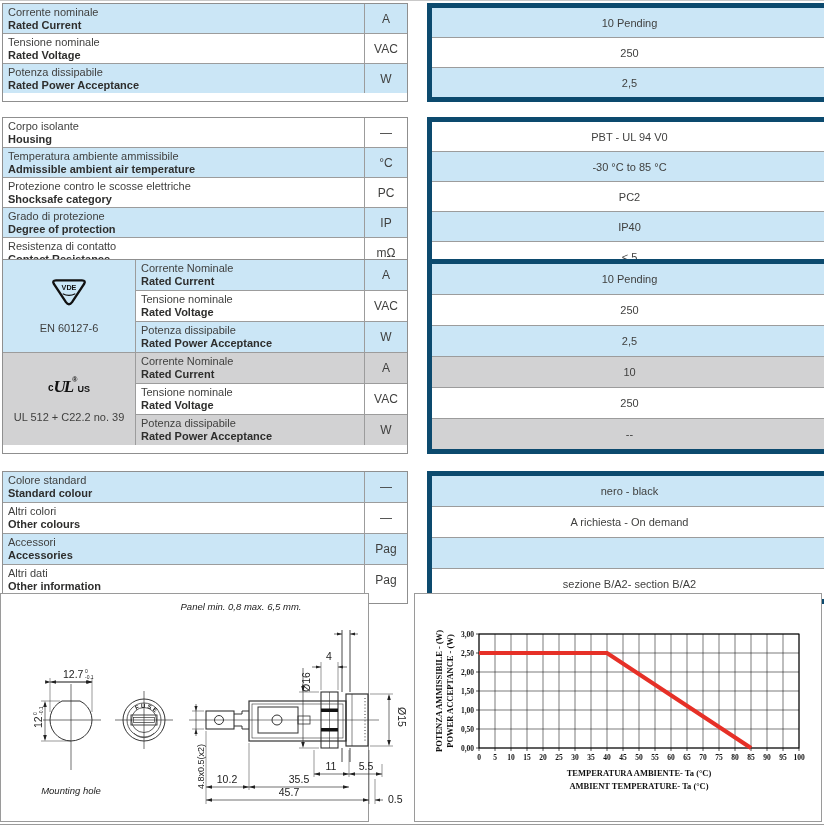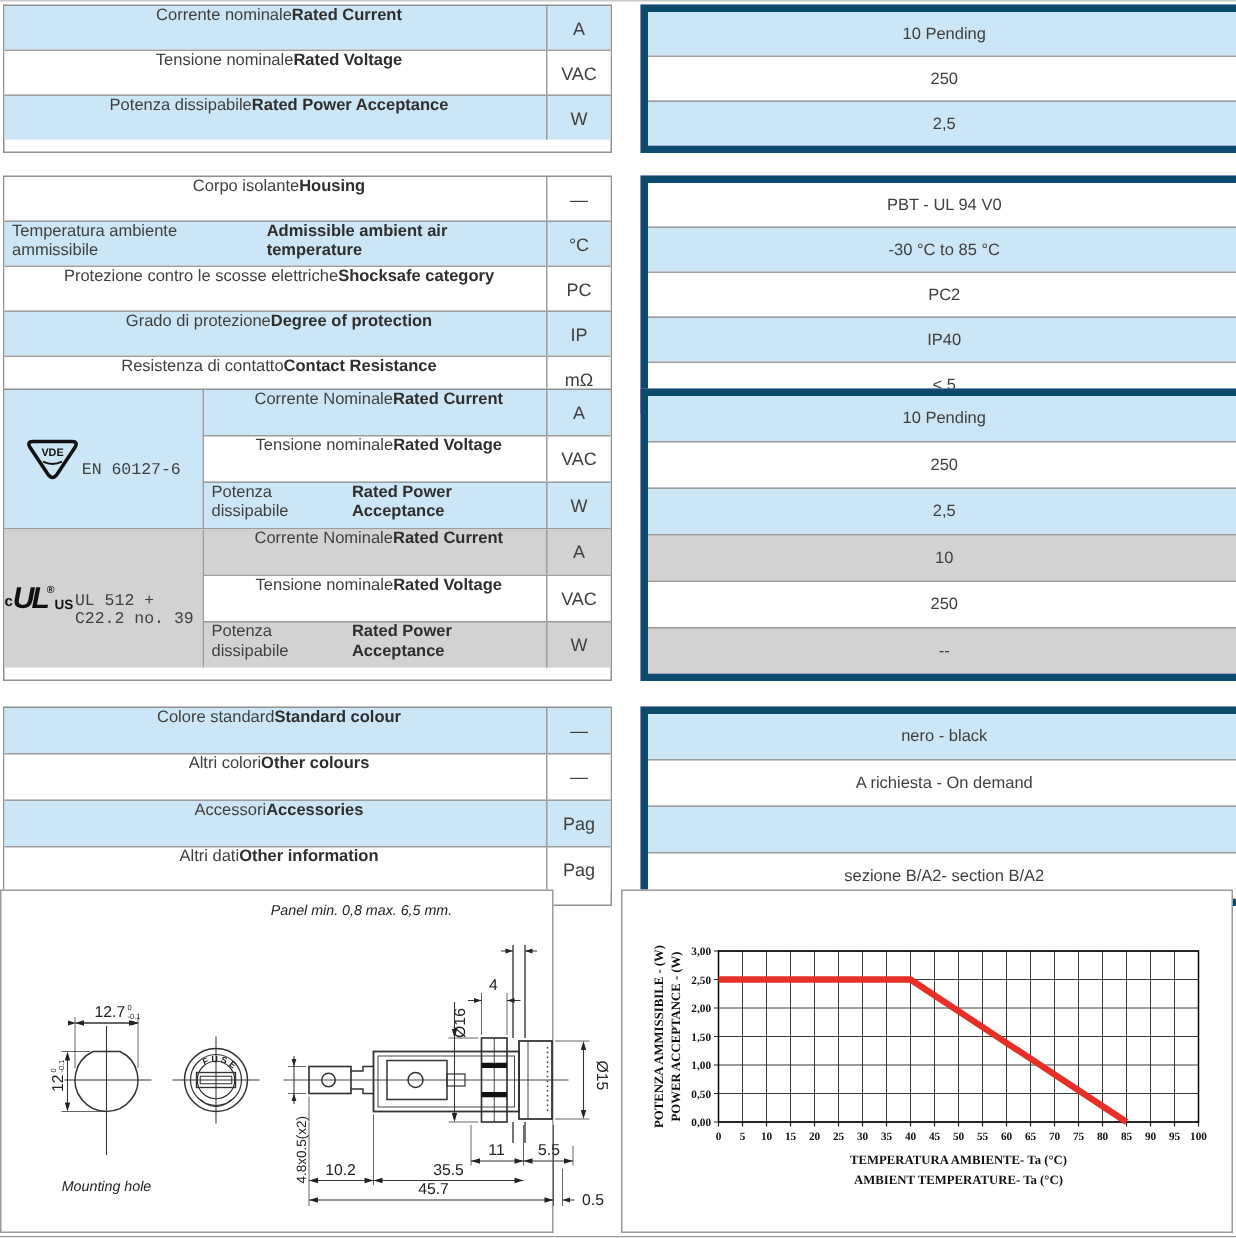--- a/index.html
+++ b/index.html
@@ -5,39 +5,39 @@
   html,body{margin:0;padding:0;background:#fff;}
   body{width:824px;height:825px;position:relative;font-family:"Liberation Sans",sans-serif;color:#3f3f3e;}
   .page{position:absolute;inset:0;border-top:1px solid #c9c9c9;border-bottom:1px solid #9a9a9a;}
   .band{position:absolute;left:2px;display:flex;}
   .ltable{width:406px;border:1px solid #8f8f8f;box-sizing:border-box;background:#fff;}
   .vtable{width:405px;margin-left:19px;border:5px solid #0c4a6e;box-sizing:border-box;background:#f0abfc;}
   .trow{display:flex;align-items:stretch;}
   .trow + .trow, .vrow + .vrow{border-top:1px solid #9c9c9c;}
   .h29 .trow, .h29 .vrow{height:29px;}
   .h30 .trow, .h30 .vrow{height:30px;}
-  .lbl{flex:1;display:flex;flex-direction:row;justify-content:center;padding-left:5px;line-height:1.18;}
+  .lbl{flex:1;display:flex;flex-direction:column;justify-content:center;padding-left:5px;line-height:1.18;}
   .it{font-size:11px;color:#3f3f3e;}
   .en{font-size:11px;font-weight:bold;color:#2e2e2d;}
   .unit{width:42px;display:flex;align-items:center;justify-content:center;border-left:1px solid #9c9c9c;font-size:12px;color:#3f3f3e;}
   .vrow{display:flex;align-items:center;justify-content:center;font-size:11px;color:#3f3f3e;text-align:center;}
   .bgb{background:#cbe6f6;}
   .bgw{background:#ffffff;}
   .bgg{background:#d2d2d3;}
   
   .certgroup{display:flex;}
   .certgroup + .certgroup{border-top:1px solid #9c9c9c;}
-  .certcell{width:132px;display:flex;flex-direction:row;align-items:center;justify-content:center;gap:1px;}
+  .certcell{width:132px;display:flex;flex-direction:column;align-items:center;justify-content:center;gap:1px;}
   .certrows{flex:1;border-left:1px solid #9c9c9c;}
   .certrows .trow{height:30px;}
   .certrows .trow + .trow{border-top:1px solid #9c9c9c;}
-  .cert-std{font-size:11px;color:#3f3f3e;margin-top:15px;font-family:Liberation Mono, monospace;}
+  .cert-std{font-size:11px;color:#3f3f3e;margin-top:15px;}
   .ul-logo{display:flex;align-items:flex-end;line-height:1;color:#111;}
   .ul-c{font-size:10px;font-weight:bold;margin-bottom:2px;}
-  .ul-m{font-size:20px;font-weight:900;font-style:italic;letter-spacing:-2px;font-family:Liberation Sans, sans-serif;}
+  .ul-m{font-size:17px;font-weight:900;font-style:italic;letter-spacing:-2px;font-family:Liberation Serif, serif;}
   .ul-r{font-size:7px;font-weight:bold;margin-bottom:12px;}
   .ul-us{font-size:9px;font-weight:bold;margin-bottom:1px;}
   
   .box{position:absolute;top:592px;height:229px;border:1px solid #9a9a9a;box-sizing:border-box;background:#fff;}
   .boxL{left:0;width:369px;}
   .boxR{left:414px;width:408px;}
   .tick{font:bold 7.5px "Liberation Serif",serif;fill:#111;}
   .axt{font:bold 8.5px "Liberation Serif",serif;fill:#111;}
   .dimtxt{font:9px "Liberation Sans",sans-serif;fill:#222;}
   .dimbig{font:10.5px "Liberation Sans",sans-serif;fill:#222;}

